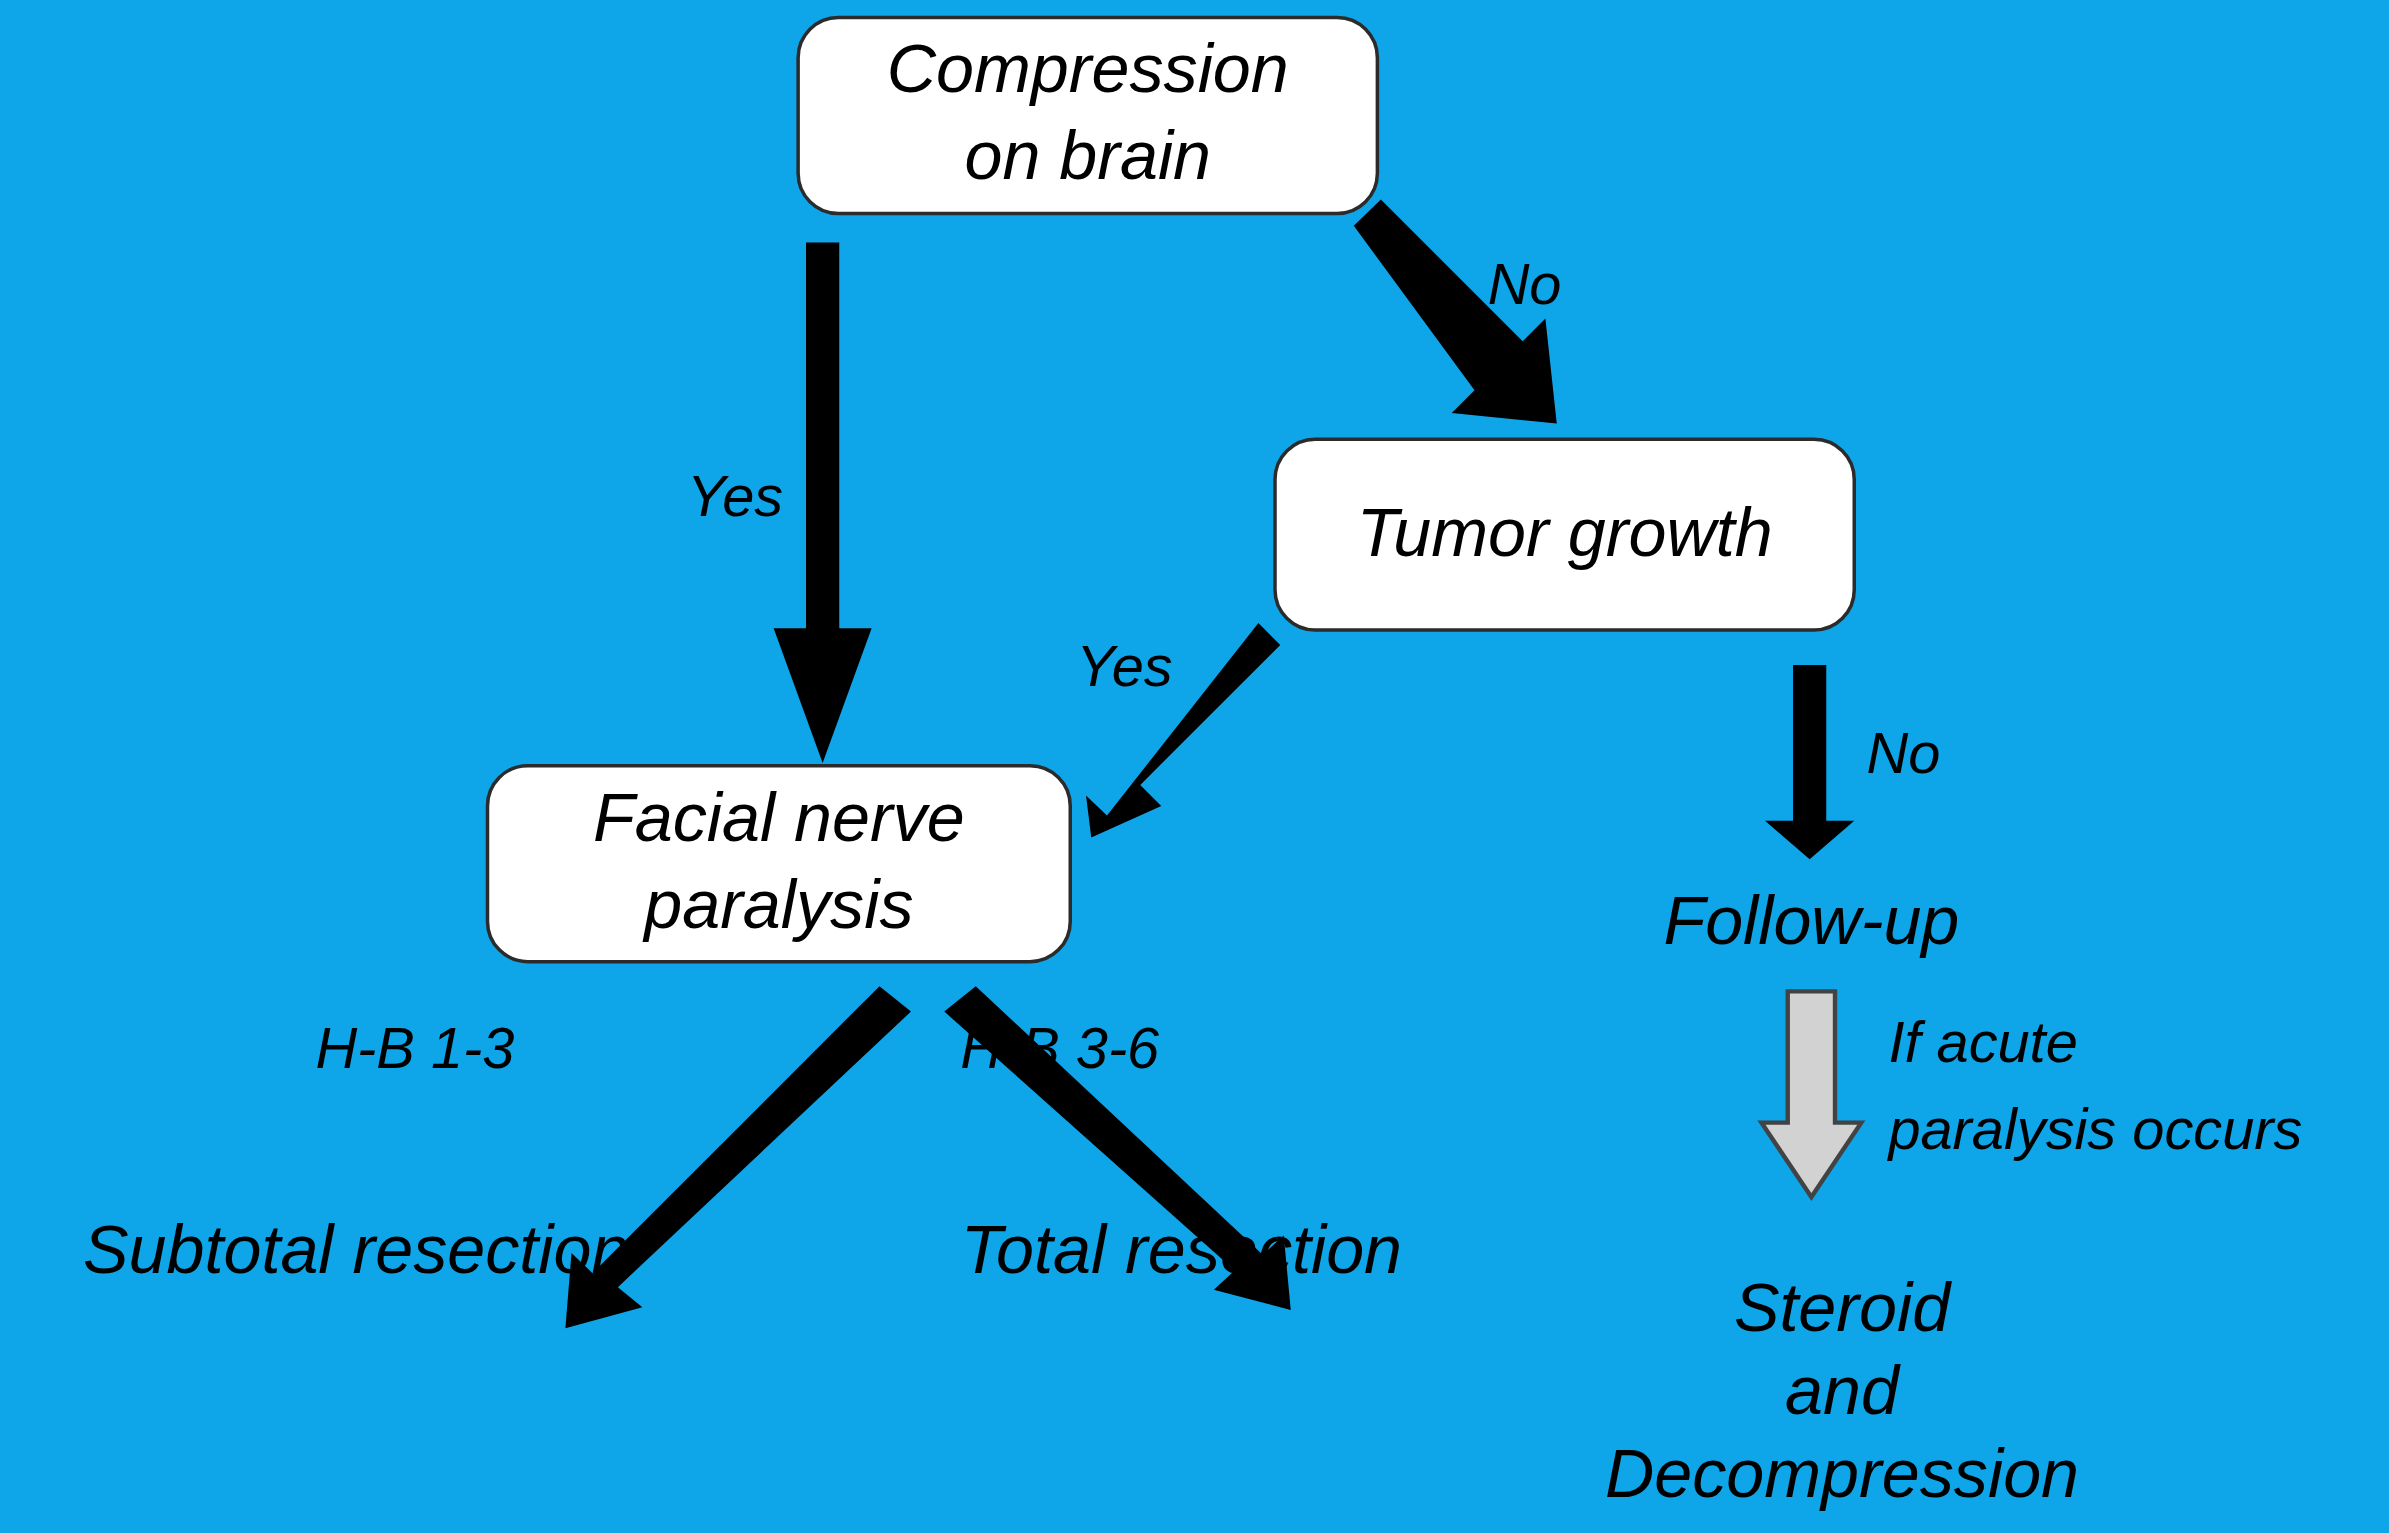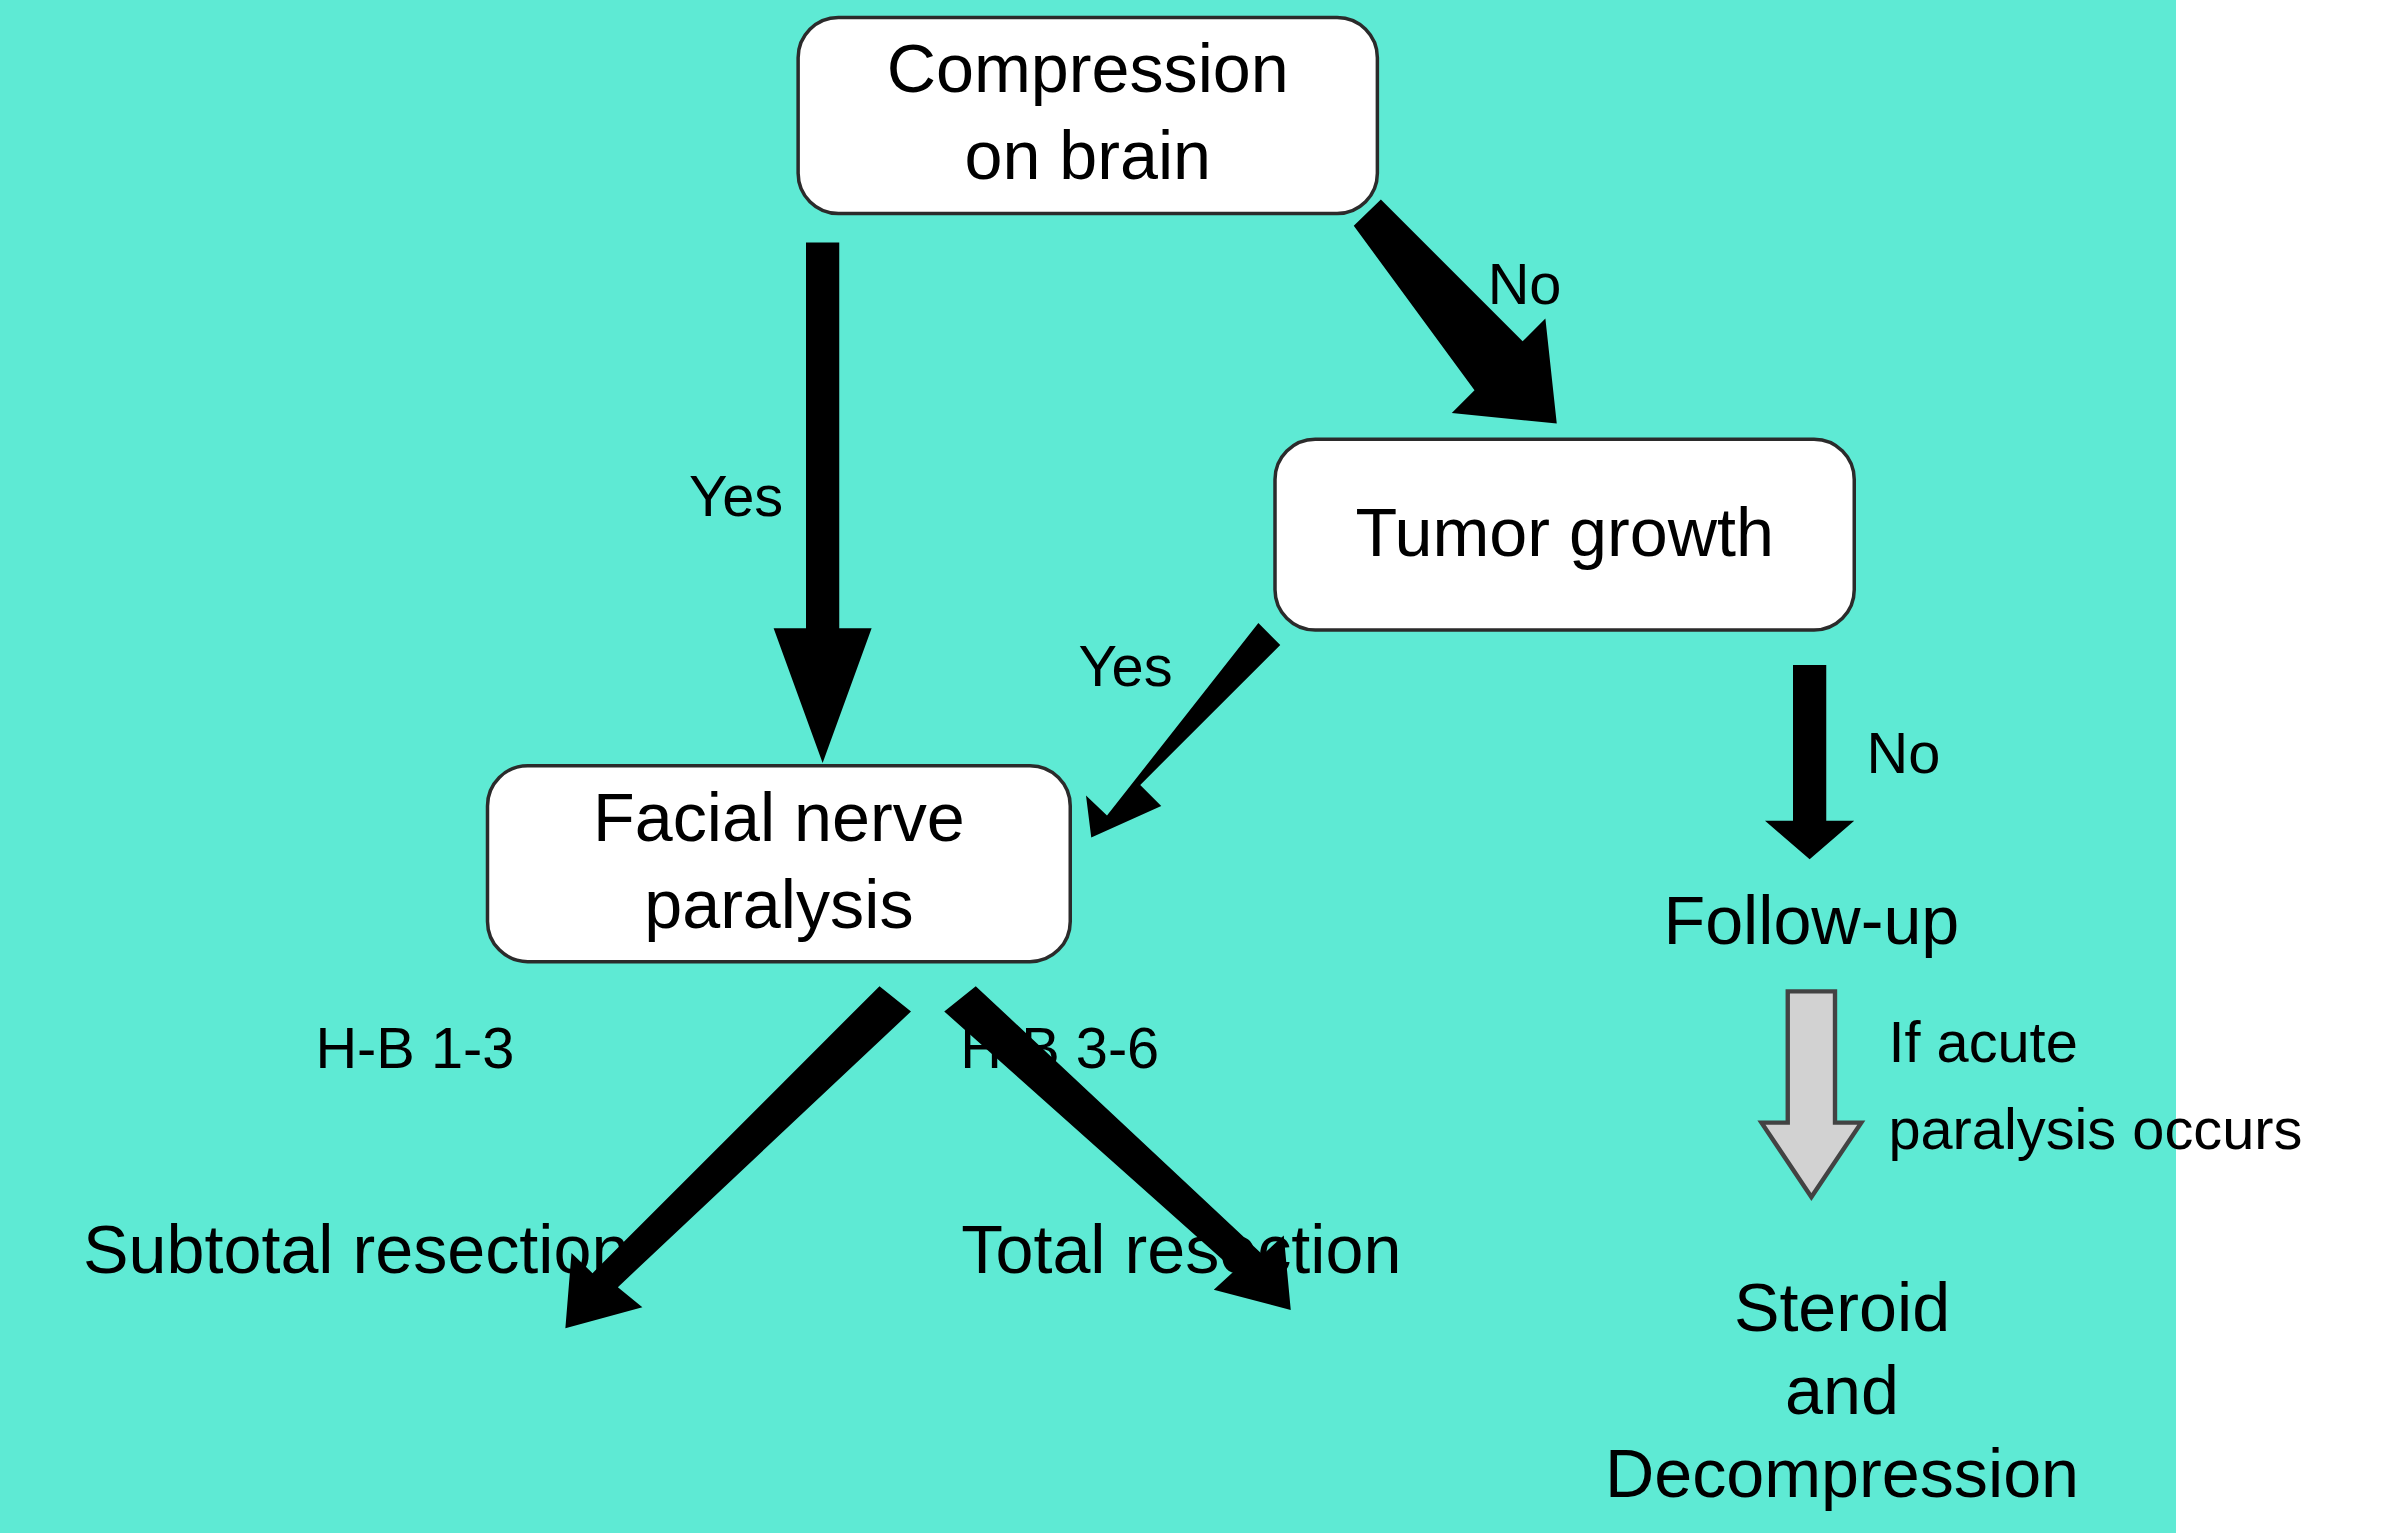--- a/index.html
+++ b/index.html
@@ -9,23 +9,24 @@
   }
   body {
     width: 2389px;
     height: 1533px;
     font-family: "Liberation Sans", sans-serif;
     color: #000000;
     overflow: hidden;
   }
   #flowchart-canvas {
     position: relative;
-    width: 2176px;
+    width: 2389px;
     height: 1533px;
-    background: #5eead4;
+    background: #0ea5e9;
+    font-style: italic;
   }
   svg#diagram-svg {
     position: absolute;
     left: 0;
     top: 0;
     width: 2389px;
     height: 1533px;
   }
   .node-box {
     fill: #ffffff;

